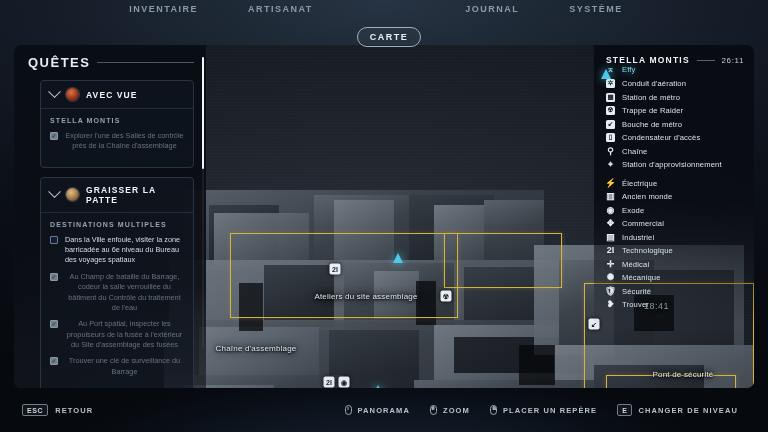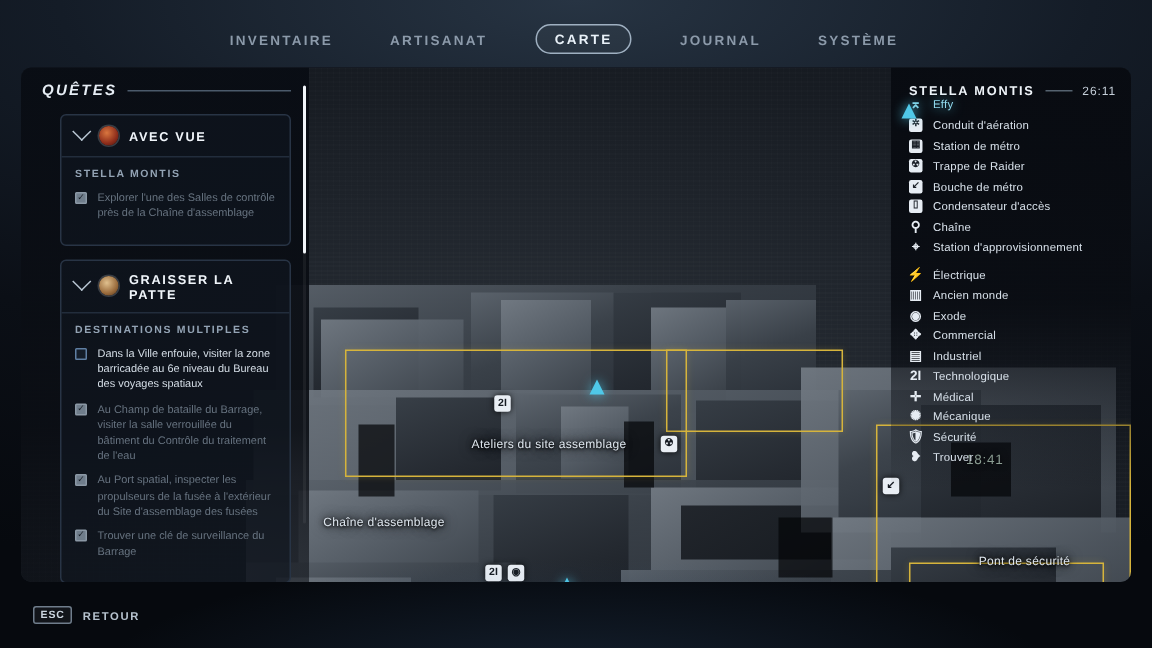--- a/index.html
+++ b/index.html
@@ -20,21 +20,21 @@
   }
   .ambient-glow {
     position:absolute; left:0; right:0; bottom:0; height:120px;
     background:radial-gradient(60% 100% at 50% 120%, rgba(60,95,135,.28), rgba(0,0,0,0) 70%);
     pointer-events:none;
   }
 
   
   .topnav {
     position:absolute; top:0; left:0; right:16px; height:36px;
-    display:flex; align-items:flex-end; justify-content:center; gap:26px;
+    display:flex; align-items:flex-start; justify-content:center; gap:38px;
     z-index:30;
   }
   .nav-item {
     font-size:9px; letter-spacing:1.5px; font-weight:bold;
     color:#8c9aaa; padding:4px 6px; white-space:nowrap;
   }
   .nav-item.active {
     color:#e9f1f8;
     border:1px solid #9fb0c1;
     border-radius:11px;
@@ -110,21 +110,21 @@
   }
 
   
   .quests {
     position:absolute; left:0; top:0; bottom:0; width:192px;
     background:linear-gradient(180deg,rgba(9,13,20,.97),rgba(9,12,18,.90) 70%,rgba(9,12,18,.55));
     padding:10px 12px 0 14px;
     z-index:12;
   }
   .q-head { display:flex; align-items:center; gap:7px; margin-bottom:10px; }
-  .q-head-title { font-size:10px; font-weight:bold; letter-spacing:1.5px; color:#e6edf4;font-style:italic; }
+  .q-head-title { font-size:13px; font-weight:bold; letter-spacing:1.5px; color:#e6edf4; }
   .q-head-rule { flex:1; height:1px; background:#4b5a6b; }
 
   .q-card {
     border:1px solid #283445; border-radius:4px;
     background:rgba(16,22,32,.62);
     margin-bottom:9px;
     margin-left:12px;
   }
   .q-card-head {
     display:flex; align-items:center; gap:7px;
@@ -150,21 +150,21 @@
   }
   .obj { display:flex; gap:7px; margin-bottom:6px; align-items:flex-start; }
   .cb { width:8px;height:8px;flex:0 0 auto;margin-top:1px;border-radius:1px; }
   .cb.open { border:1.2px solid #5f7fa3; background:rgba(30,45,62,.4); }
   .cb.done {
     background:#6f7d8b; border:1px solid #8b98a5;
     display:flex;align-items:center;justify-content:center;
     font-size:6px; color:#1a2029; line-height:1;
   }
   .obj-txt { font-size:7.3px; line-height:1.42; color:#d4dde6; }
-  .obj.done .obj-txt { color:#66727f; }
+  .obj.done .obj-txt { color:#66727f;text-align:center; }
 
   .scrollbar {
     position:absolute; right:2px; top:12px; width:2px; height:292px;
     background:rgba(255,255,255,.06); border-radius:2px;
   }
   .scrollthumb {
     position:absolute; left:0; top:0; width:2px; height:112px;
     background:#f2f6fa; border-radius:2px;
   }
 
@@ -329,21 +329,21 @@
           <span class="q-title">GRAISSER LA PATTE</span>
         </div>
         <div class="q-body">
           <div class="q-sub">DESTINATIONS MULTIPLES</div>
           <div class="obj">
             <span class="cb open"></span>
             <span class="obj-txt">Dans la Ville enfouie, visiter la zone barricadée au 6e niveau du Bureau des voyages spatiaux</span>
           </div>
           <div class="obj done">
             <span class="cb done">✓</span>
-            <span class="obj-txt">Au Champ de bataille du Barrage, visiter la salle verrouillée du bâtiment du Contrôle du traitement de l'eau</span>
+            <span class="obj-txt">Au Champ de bataille du Barrage, codeur la salle verrouillée du bâtiment du Contrôle du traitement de l'eau</span>
           </div>
           <div class="obj done">
             <span class="cb done">✓</span>
             <span class="obj-txt">Au Port spatial, inspecter les propulseurs de la fusée à l'extérieur du Site d'assemblage des fusées</span>
           </div>
           <div class="obj done">
             <span class="cb done">✓</span>
             <span class="obj-txt">Trouver une clé de surveillance du Barrage</span>
           </div>
         </div>
@@ -442,15 +442,33 @@
 
   </div>
 
   <div class="ambient-glow"></div>
 
   <div class="bottombar">
     <div class="bb-left">
       <span class="key">ESC</span>
       <span class="bb-label">RETOUR</span>
     </div>
+    <div class="bb-right">
+      <div class="bb-item">
+        <span class="mouse"></span>
+        <span class="bb-label">PANORAMA</span>
+      </div>
+      <div class="bb-item">
+        <span class="mouse wh"></span>
+        <span class="bb-label">ZOOM</span>
+      </div>
+      <div class="bb-item">
+        <span class="mouse rm"></span>
+        <span class="bb-label">PLACER UN REPÈRE</span>
+      </div>
+      <div class="bb-item">
+        <span class="key">E</span>
+        <span class="bb-label">CHANGER DE NIVEAU</span>
+      </div>
+    </div>
   </div>
 
 </div>
 
 </body></html>

